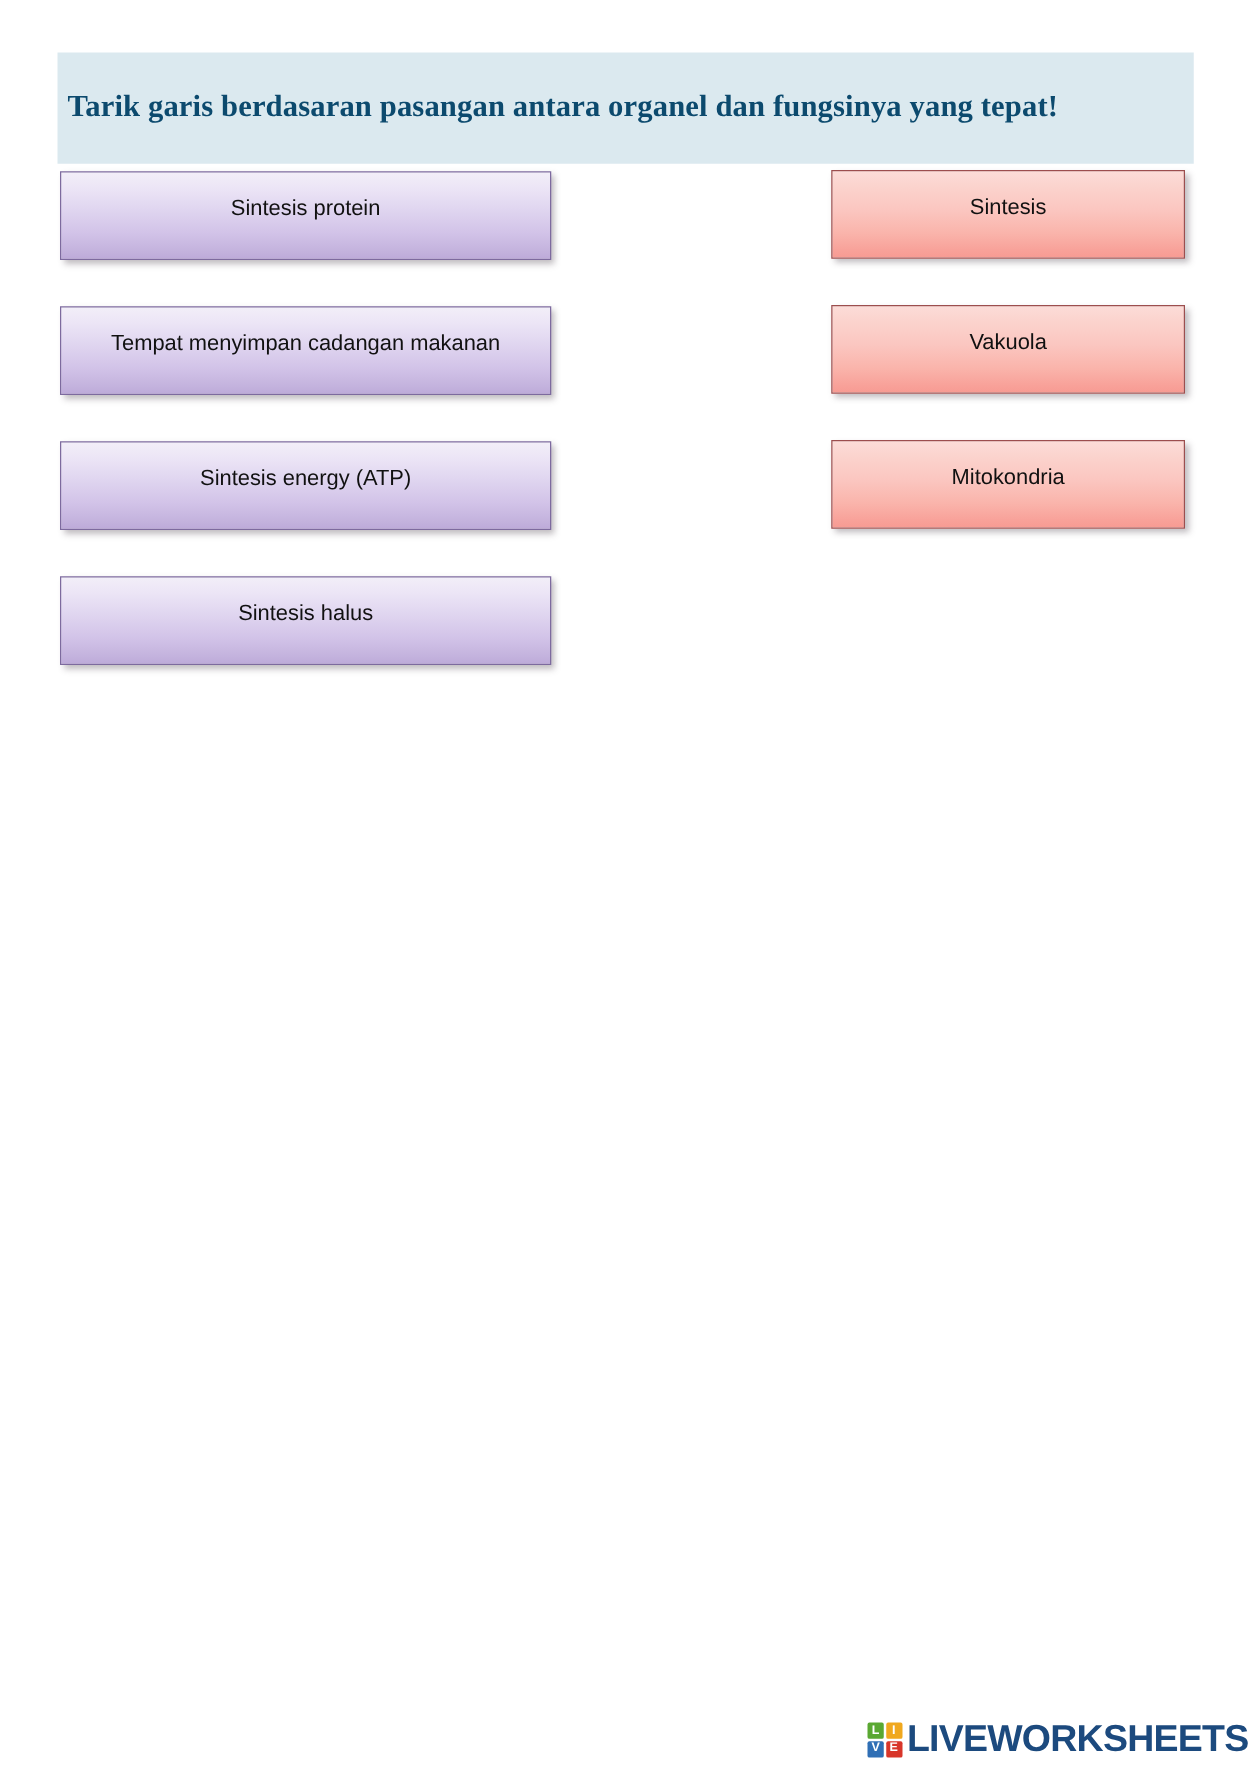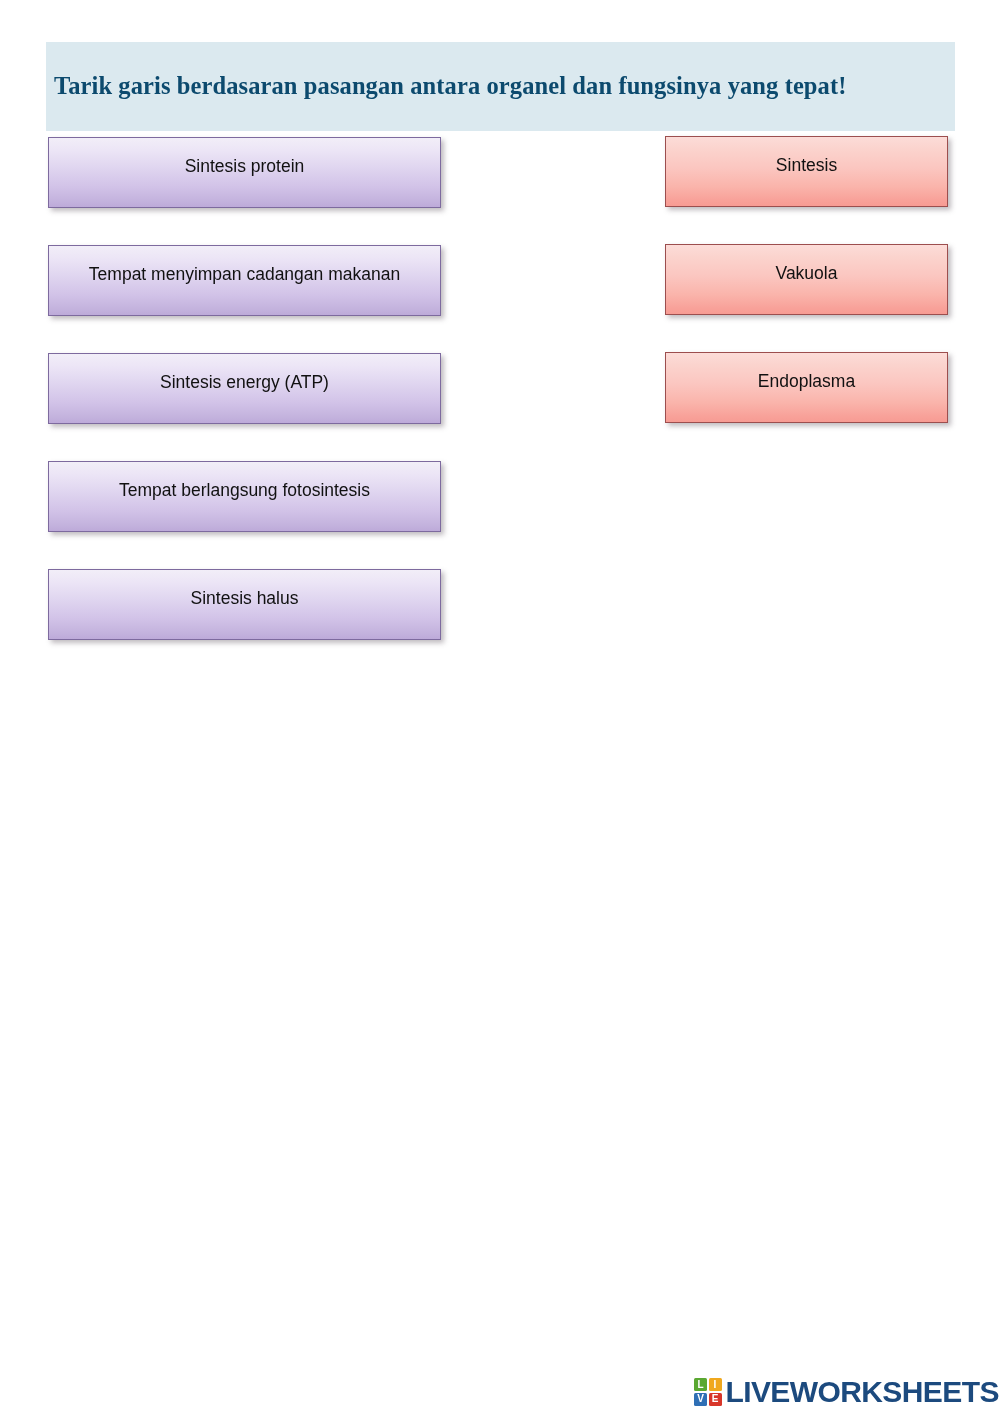--- a/index.html
+++ b/index.html
@@ -168,23 +168,20 @@
 
 
     <div class="opt-box opt-purple">
       <div class="opt-label">Tempat menyimpan cadangan makanan</div>
     </div>
 
     <div class="opt-box opt-purple">
       <div class="opt-label">Sintesis energy (ATP)</div>
     </div>
 
-    <div class="opt-box opt-purple">
-      <div class="opt-label">Tempat berlangsung fotosintesis</div>
-    </div>
 
     <div class="opt-box opt-purple">
       <div class="opt-label">Sintesis halus</div>
     </div>
 
   </div>
 
   <div class="col-right">
 
 
@@ -192,21 +189,21 @@
       <div class="opt-label">Sintesis</div>
     </div>
 
 
     <div class="opt-box opt-pink">
       <div class="opt-label">Vakuola</div>
     </div>
 
 
     <div class="opt-box opt-pink">
-      <div class="opt-label">Endoplasma</div>
+      <div class="opt-label">Mitokondria</div>
     </div>
 
   </div>
 
   <div class="lw-logo">
     <div class="lw-mark">
       <div class="lw-tile lw-tile-l">L</div>
       <div class="lw-tile lw-tile-i">I</div>
       <div class="lw-tile lw-tile-v">V</div>
       <div class="lw-tile lw-tile-e">E</div>

